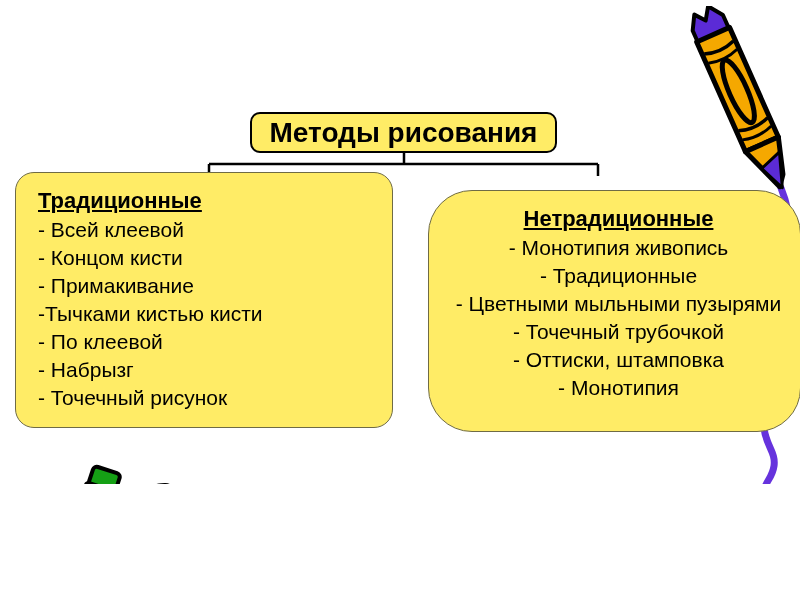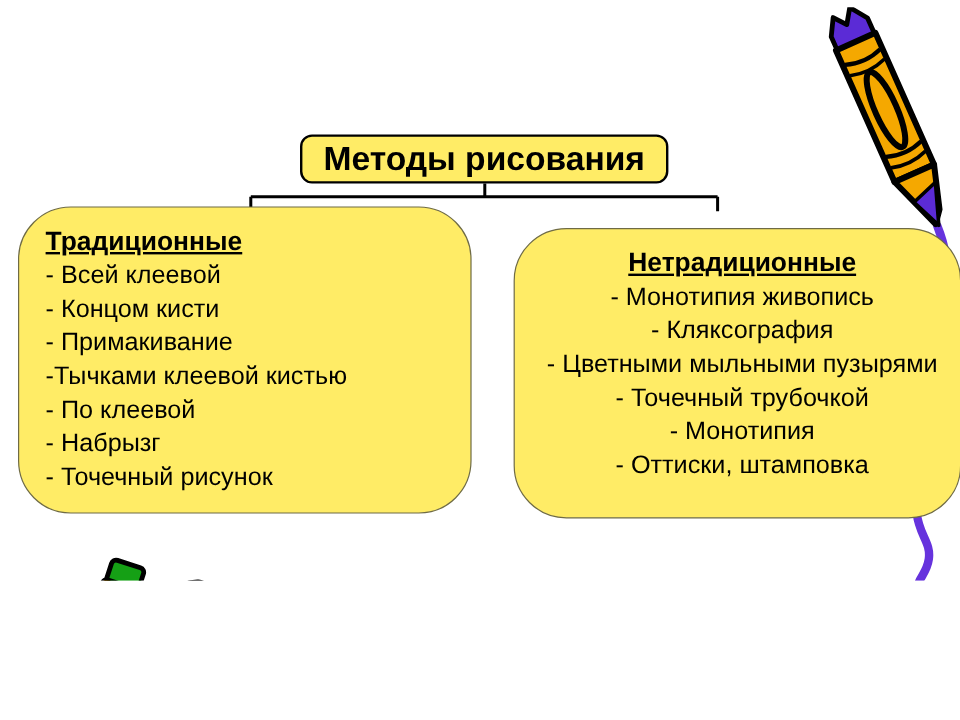--- a/index.html
+++ b/index.html
@@ -17,21 +17,21 @@
     box-sizing:border-box;
   }
 
   .connector-svg { position:absolute; left:0; top:0; width:800px; height:600px; z-index:2; pointer-events:none; }
 
   .col-box {
     position:absolute; background:#FFEC66; border:1.5px solid #6F6B45;
     border-radius:44px; z-index:2; box-sizing:border-box;
     padding:13px 14px 0 22px;
   }
-  .col-left  { left:15px;  top:172px; width:378px; height:256px; }
+  .col-left  { left:15px;  top:172px; width:378px; height:256px;border-radius:19px; }
   .col-right { left:428px; top:190px; width:373px; height:242px;text-align:center; }
 
   .col-header {
     font-weight:bold; font-size:22px; line-height:30px;
     text-decoration:underline; white-space:nowrap;
   }
   .method-item { font-size:21px; line-height:28px; white-space:nowrap; }
 
   .pencil-svg   { position:absolute; left:662px; top:6px;  width:145px; height:300px; z-index:1; }
   .squiggle-svg { position:absolute; left:0;    top:0;    width:800px; height:600px; z-index:1; pointer-events:none; }
@@ -70,36 +70,36 @@
   <svg class="connector-svg" viewBox="0 0 800 600">
     <path d="M404,153 L404,164 M209,164 L598,164 M209,164 L209,174 M598,164 L598,176" fill="none" stroke="#000" stroke-width="2.5"></path>
   </svg>
 
   <div class="col-box col-left">
     <div class="col-header">Традиционные</div>
     <div>
         <div class="method-item">- Всей клеевой</div>
         <div class="method-item">- Концом кисти</div>
         <div class="method-item">- Примакивание</div>
-        <div class="method-item">-Тычками клеевой кистью</div>
+        <div class="method-item">-Тычками кистью кисти</div>
         <div class="method-item">- По клеевой</div>
         <div class="method-item">- Набрызг</div>
         <div class="method-item">- Точечный рисунок</div>
       </div>
   </div>
 
   <div class="col-box col-right">
     <div class="col-header">Нетрадиционные</div>
     <div>
         <div class="method-item">- Монотипия живопись</div>
-        <div class="method-item">- Кляксография</div>
+        <div class="method-item">- Традиционные</div>
         <div class="method-item">- Цветными мыльными пузырями</div>
         <div class="method-item">- Точечный трубочкой</div>
+        <div class="method-item">- Оттиски, штамповка</div>
         <div class="method-item">- Монотипия</div>
-        <div class="method-item">- Оттиски, штамповка</div>
       </div>
   </div>
 
   <svg class="crayons-svg" viewBox="0 0 205 140">
 
     <g transform="rotate(-6 100 55)" stroke="#000" stroke-linejoin="round">
       <polygon points="36,48 64,40 64,62" fill="#F5A800" stroke-width="3.5"></polygon>
       <polygon points="36,49 46,46 46,58" fill="#000" stroke-width="1"></polygon>
       <rect x="62" y="36" width="84" height="26" rx="3" fill="#F5A800" stroke-width="4"></rect>
       <ellipse cx="102" cy="49" rx="24" ry="8" fill="none" stroke-width="3.5"></ellipse>

